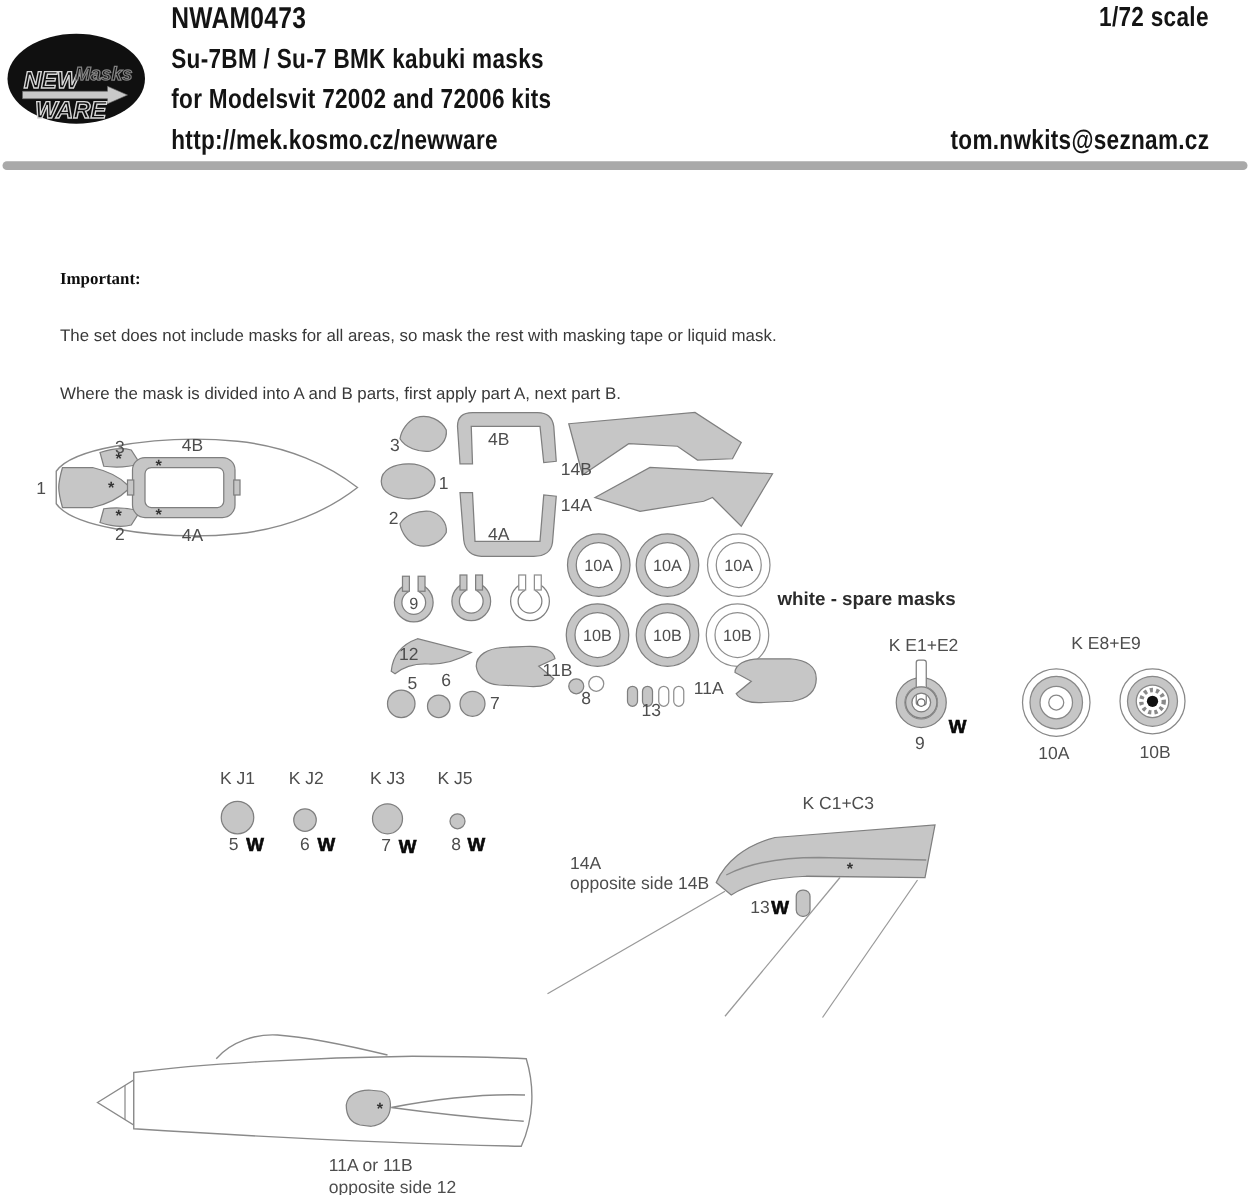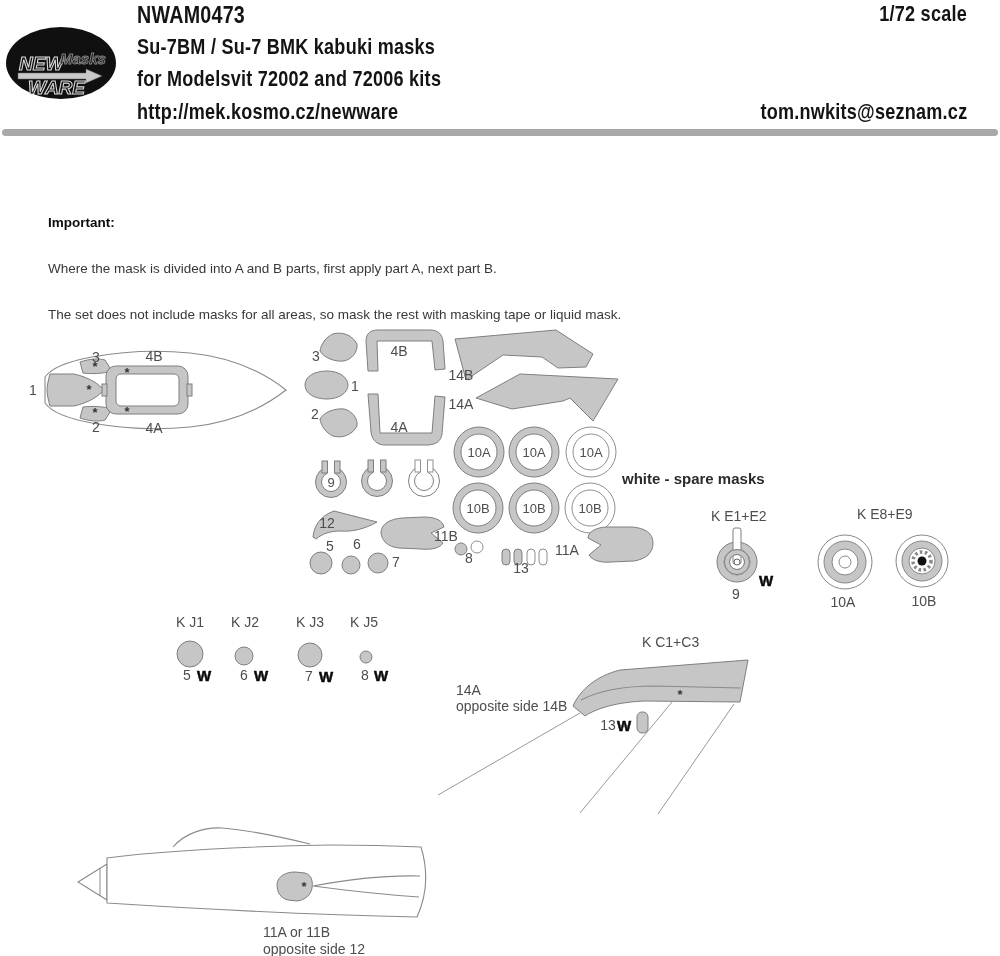--- a/index.html
+++ b/index.html
@@ -14,21 +14,21 @@
   #ptitle{left:137px;top:34px;font-size:22px;}
   #kits{left:137px;top:66px;font-size:22px;}
   #url{left:137px;top:99px;font-size:22px;}
   #scale{right:33px;top:1px;font-size:22px;}
   #email{right:33px;top:99px;font-size:22px;}
   .divider{position:absolute;z-index:2;left:2px;top:129px;width:996px;height:7px;
        background:#a9a9a9;border-radius:4px;}
   .logo{position:absolute;left:4px;top:24px;z-index:2;}
   .instr{position:absolute;z-index:2;left:48px;top:184px;font-size:13.5px;color:#383838;
        line-height:15.4px;white-space:pre-wrap;}
-  .instr .h{font-weight:bold;color:#0d0d0d;}
+  .instr .h{font-weight:bold;color:#0d0d0d;font-family:Liberation Serif, serif;}
   .wsym{font-weight:bold;color:#000;font-size:14.5px;text-shadow:.6px 0 0 #000;}
   
   svg text{font-family:"Liberation Sans",sans-serif;}
   .mask{fill:#c6c6c6;stroke:#7f7f7f;stroke-width:1;}
   .spare{fill:#fff;stroke:#8f8f8f;stroke-width:1;}
   .oln{fill:#fff;stroke:#8a8a8a;stroke-width:1.1;}
   .noln{fill:none;stroke:#8a8a8a;stroke-width:1.1;}
   .lbl{font-size:14px;fill:#4d4d4d;text-anchor:middle;}
   .lbls{text-anchor:start;}
   .lblsm{font-size:13px;}
@@ -55,22 +55,22 @@
   <div class="hdr" id="code">NWAM0473</div>
   <div class="hdr" id="ptitle">Su-7BM / Su-7 BMK kabuki masks</div>
   <div class="hdr" id="kits">for Modelsvit 72002 and 72006 kits</div>
   <div class="hdr" id="url">http://mek.kosmo.cz/newware</div>
   <div class="hdr-r" id="scale">1/72 scale</div>
   <div class="hdr-r" id="email">tom.nwkits@seznam.cz</div>
   <div class="divider"></div>
 
   <div class="instr">
     <div class="h">Important:</div>
+    <div>The set does not include masks for all areas, so mask the rest with masking tape or liquid mask.</div>
     <div>Where the mask is divided into A and B parts, first apply part A, next part B.</div>
-    <div>The set does not include masks for all areas, so mask the rest with masking tape or liquid mask.</div>
   </div>
 
   <svg class="art" width="1000" height="956" viewBox="0 0 1000 956">
 
     <g>
       <path class="oln" d="M45,377 C52,367 70,361 92,357 C125,351 160,350 190,353 C230,357 263,372 286,390 C263,408 230,423 190,427 C160,430 125,429 92,423 C70,419 52,413 45,403 Z"></path>
       <path class="mask" d="M50,374 L74,374 C87,377 96,382 102,388 L104,390 L102,392 C96,398 87,403 74,406 L50,406 C48,399 47,394 47,390 C47,386 48,381 50,374 Z"></path>
       <path class="mask" d="M80,362 C89,359 98,358 105,360 L112,371 C102,374 91,374 83,373 Z"></path>
       <path class="mask" d="M80,418 C89,421 98,422 105,420 L112,409 C102,406 91,406 83,407 Z"></path>
       <rect class="mask" x="106" y="366" width="82" height="48" rx="10"></rect>

